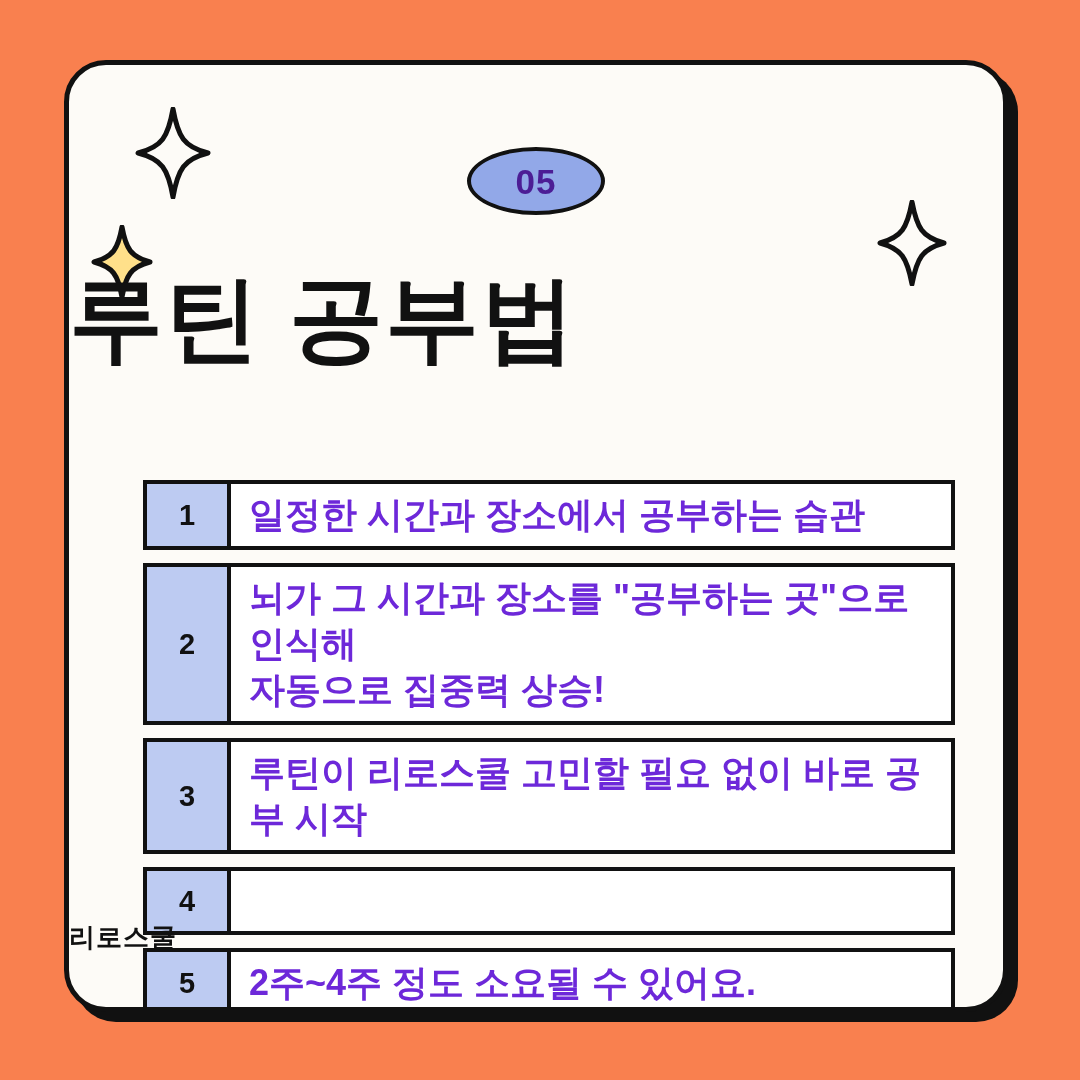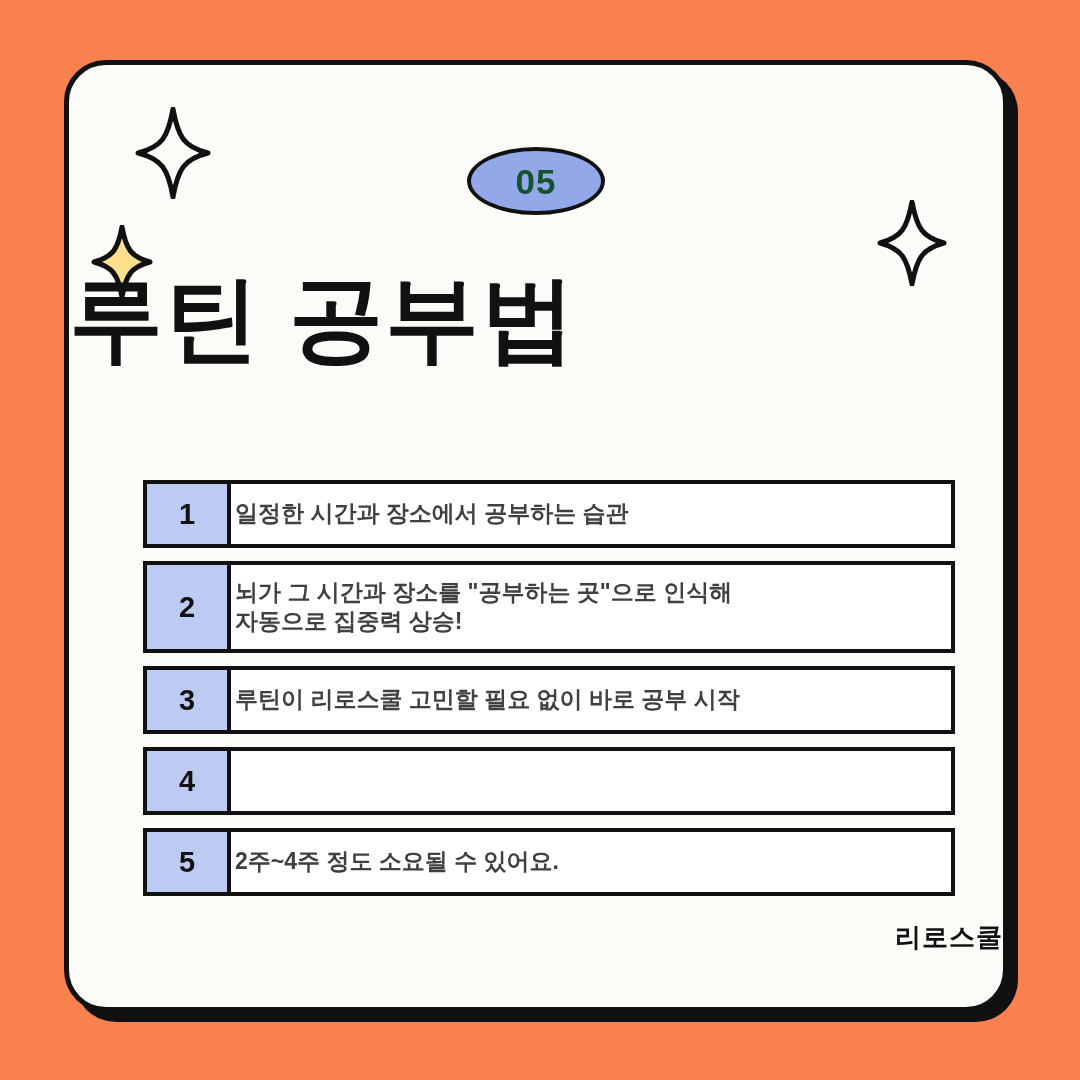--- a/index.html
+++ b/index.html
@@ -55,21 +55,21 @@
     border-radius: 50%;
     background: #92A8E8;
     border: 4px solid #111111;
     display: flex;
     align-items: center;
     justify-content: center;
   }
   .badge-text {
     font-size: 35px;
     font-weight: bold;
-    color: #14532d;
+    color: #4c1d95;
     letter-spacing: 1px;
     line-height: 1;
   }
 
   
   .title {
     position: absolute;
     top: 200px;
     left: 0;
     width: 100%;
@@ -110,37 +110,37 @@
     justify-content: center;
     font-size: 29px;
     font-weight: bold;
     color: #111111;
   }
 
   .row-text {
     flex: 1 1 auto;
     display: flex;
     align-items: center;
-    padding: 8px 16px 8px 4px;
-    font-size: 23px;
-    font-weight: bold;
-    color: #404040;
+    padding: 8px 16px 8px 18px;
+    font-size: 36px;
+    font-weight: bold;
+    color: #6d28d9;
     line-height: 1.28;
     white-space: pre-line;
   }
 
   .row.tall { min-height: 92px; }
 
   
   .footer {
     position: absolute;
     bottom: 52px;
     left: 0;
     width: 100%;
-    text-align: right;
+    text-align: left;
     font-size: 26px;
     font-weight: bold;
     color: #111111;
     letter-spacing: 1px;
   }
 </style>
 </head>
 <body>
 
 <div class="card-shadow"></div>

